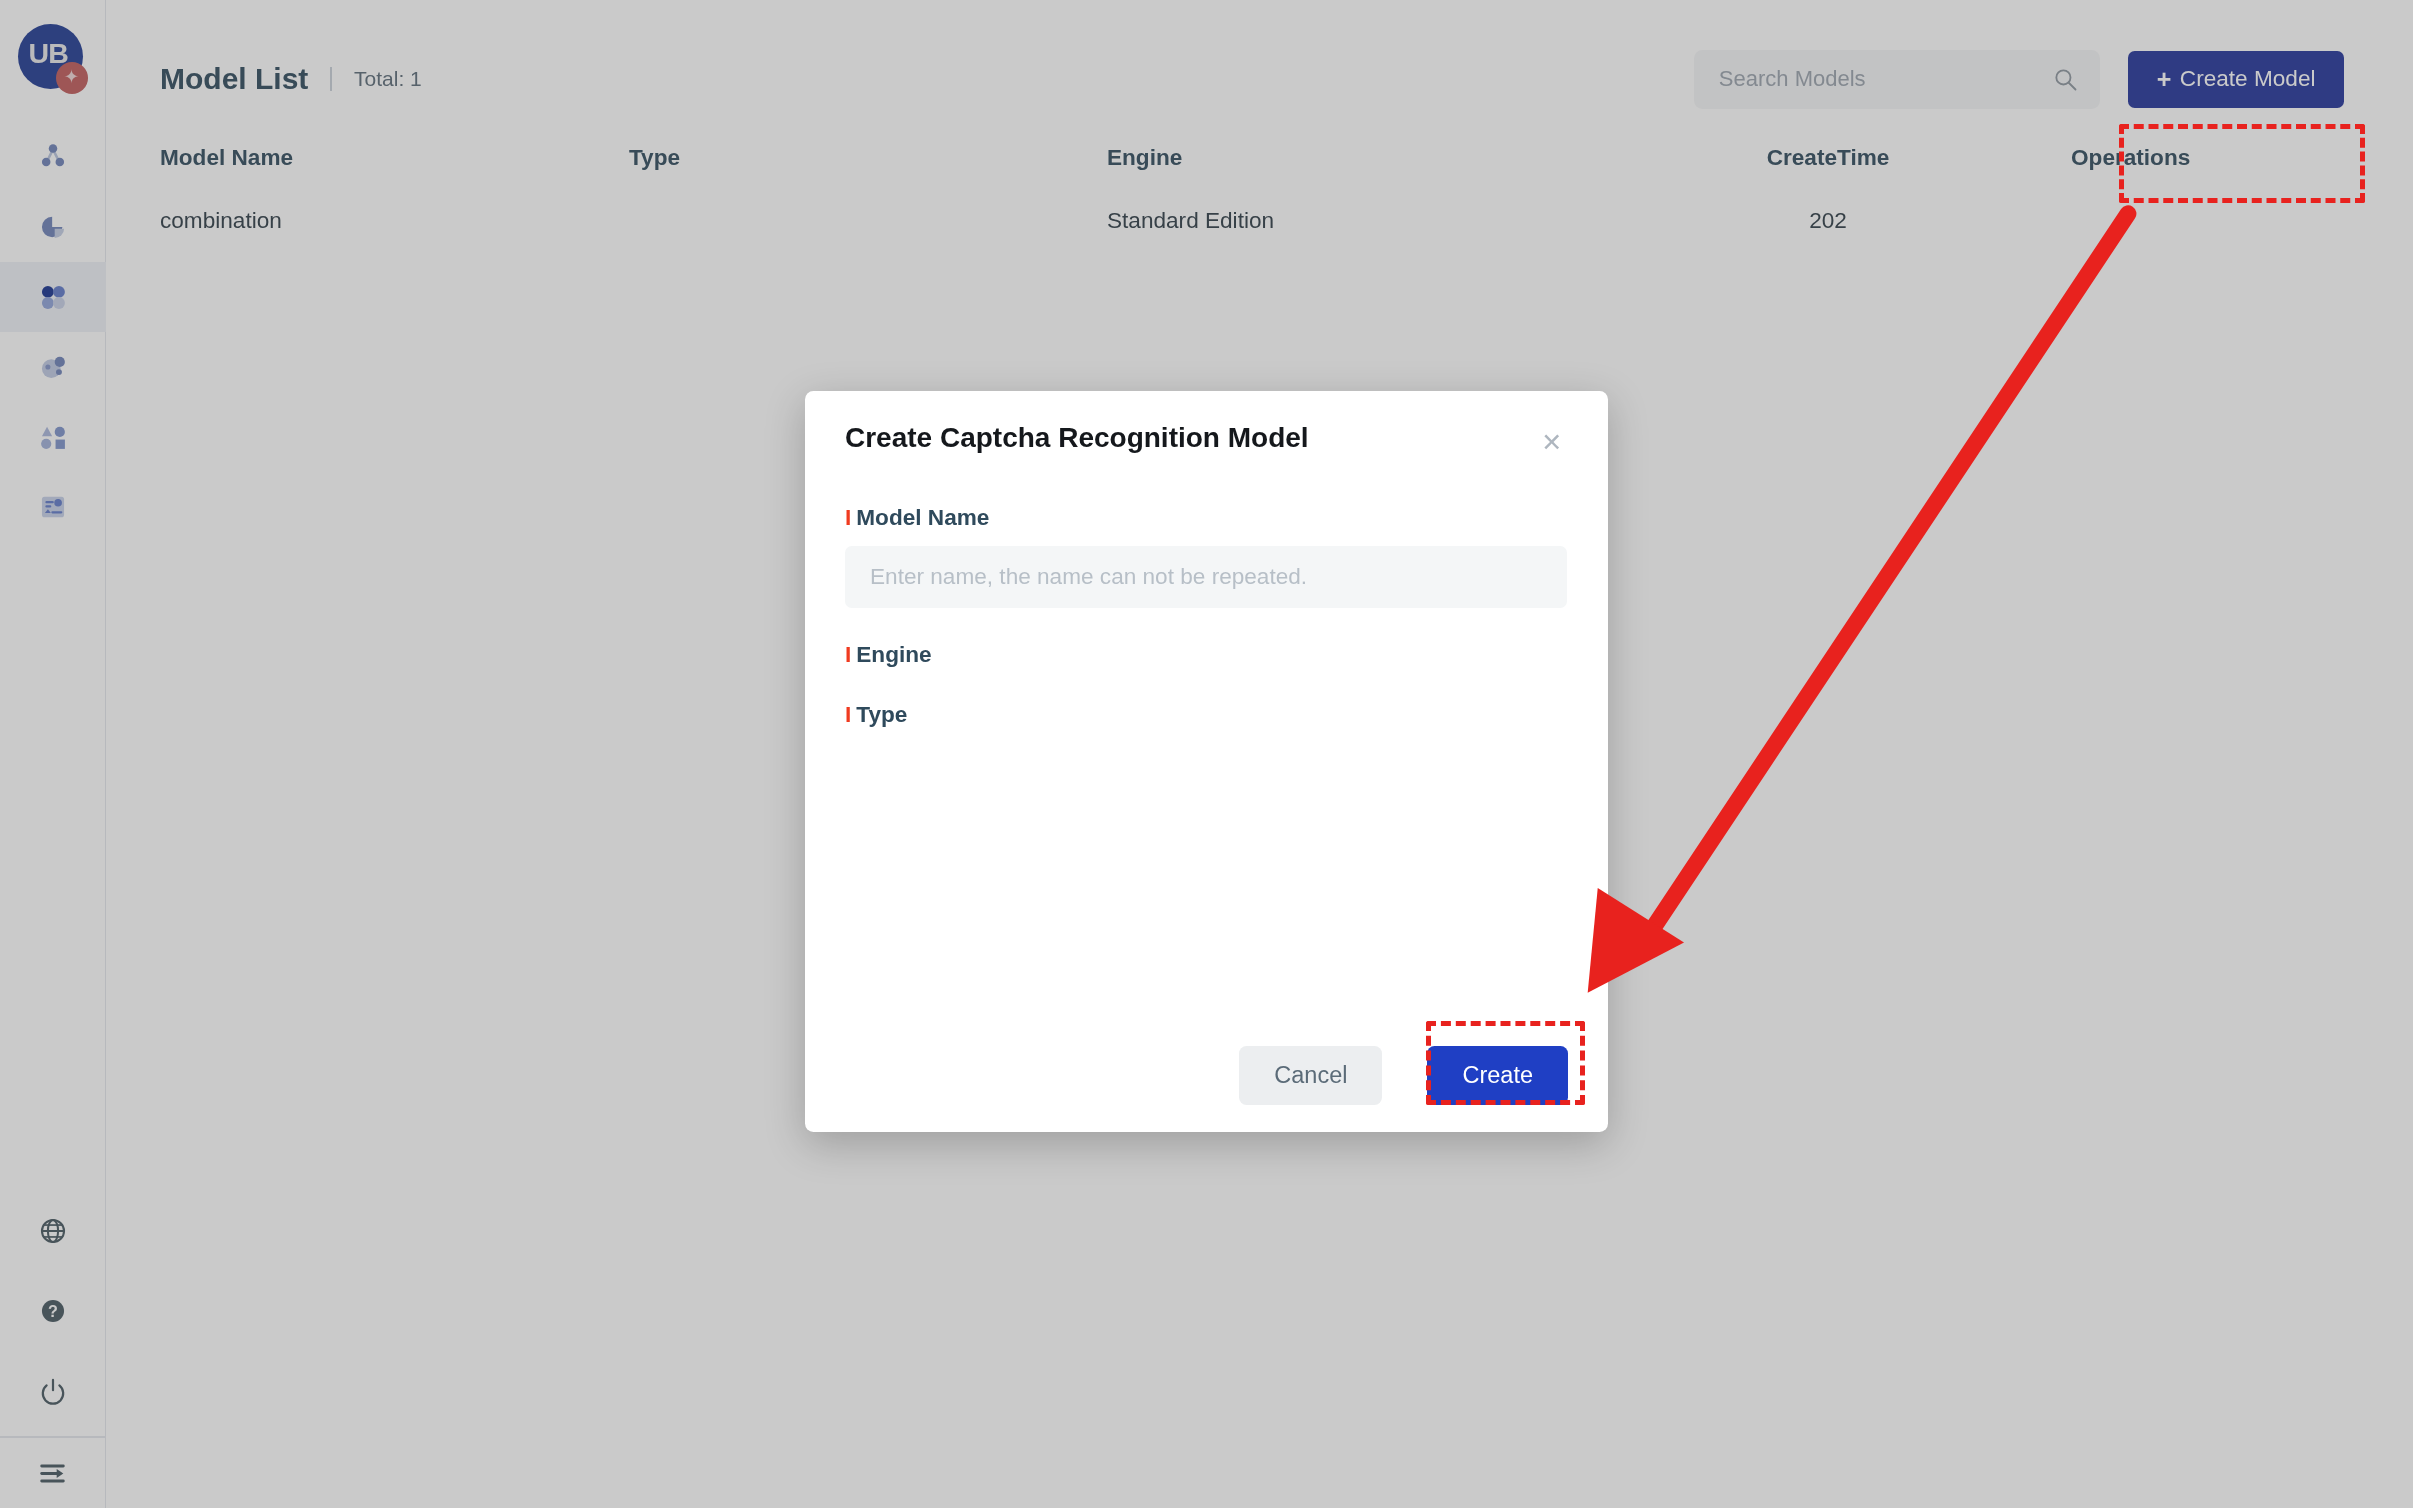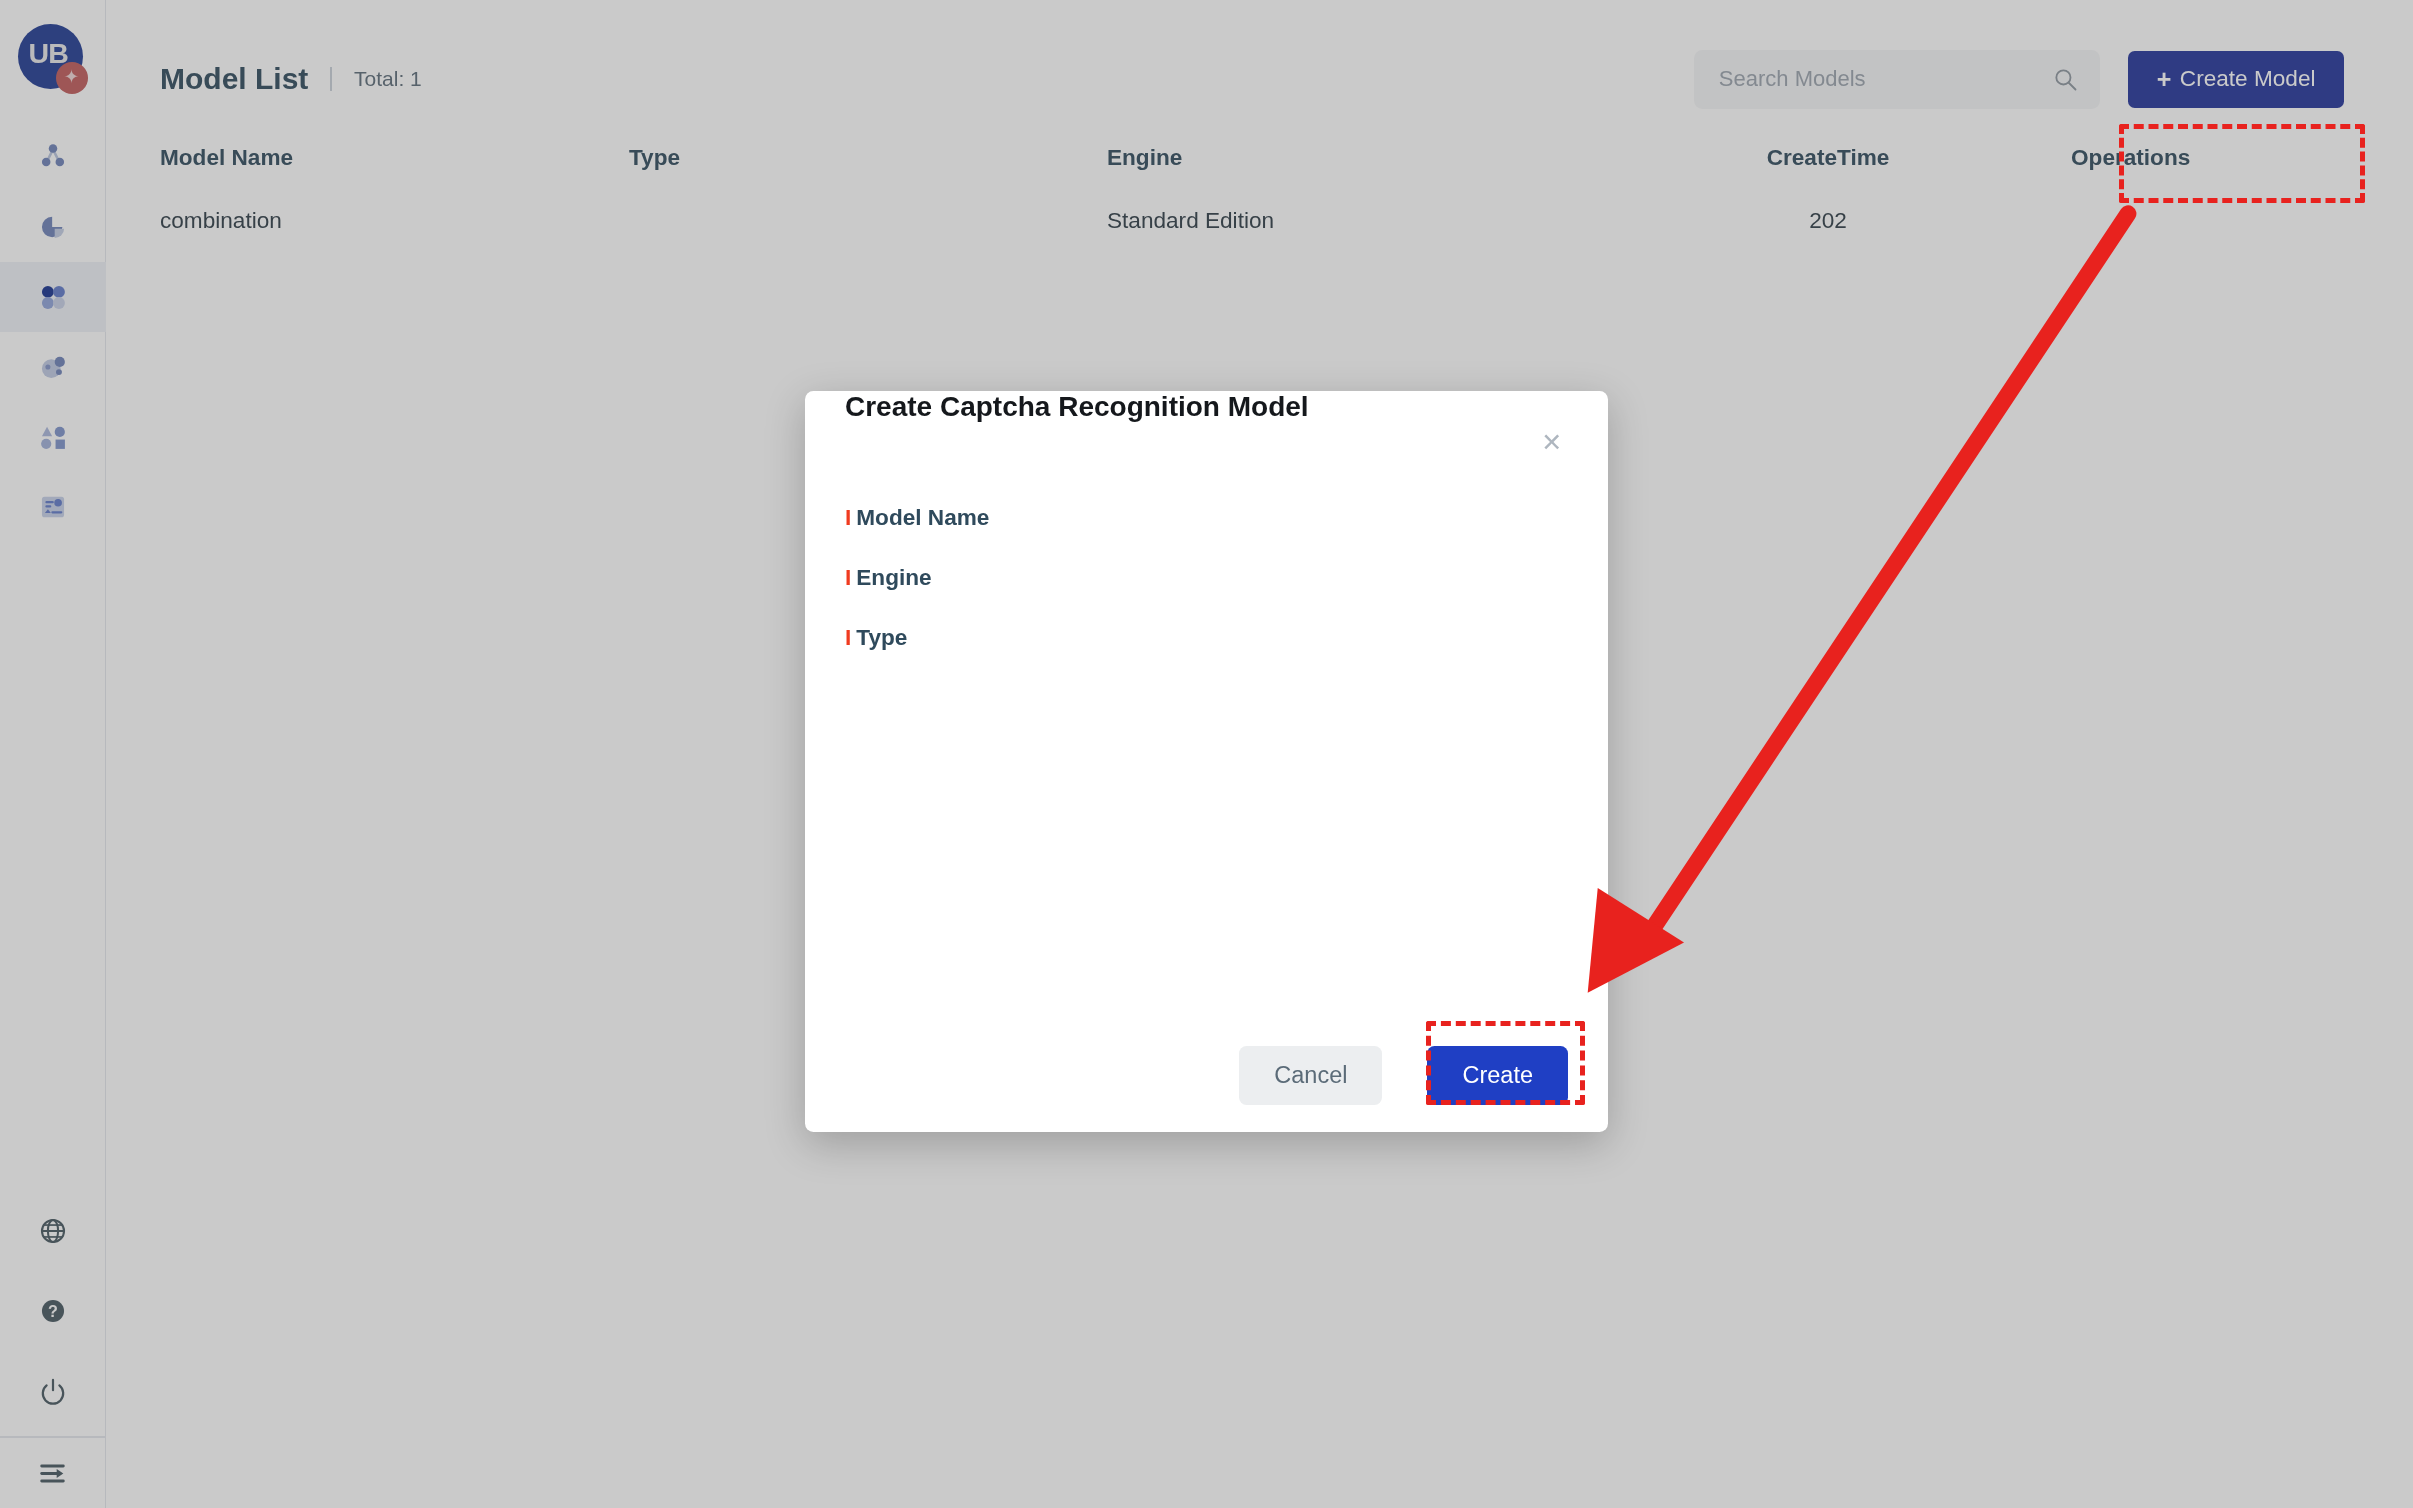--- a/index.html
+++ b/index.html
@@ -159,21 +159,21 @@
     position: absolute;
     left: 805px; top: 391px;
     width: 803px; height: 741px;
     background: #ffffff;
     border-radius: 8.4px;
     box-shadow: 0 11.7px 40px rgba(0,0,0,0.22);
     z-index: 30;
   }
   .modal-header {
     height: 94px;
-    display: flex; 
+    display: flex; align-items: center;
     padding: 0 47px 0 40px;
     position: relative;
   }
   .modal-title { font-size: 28px; font-weight: bold; color: #15181c; }
   .modal-close {
     position: absolute; right: 42px; top: 37px;
     width: 28.5px; height: 28.5px; cursor: pointer;
     color: #aeb6bf; font-size: 25px; line-height: 28.5px; text-align: center;
   }
   .modal-body { padding: 20px 40px 0 40px; }
@@ -396,20 +396,23 @@
       <div class="modal-close">✕</div>
     </div>
 
     <div class="modal-body">
 
       <div class="field">
         <div class="field-label">
           <span class="req-mark">I</span>
           <span>Model Name</span>
         </div>
+        <div class="field-input">
+          <input type="text" placeholder="Enter name, the name can not be repeated." style="">
+        </div>
       </div>
 
       <div class="field">
         <div class="field-label">
           <span class="req-mark">I</span>
           <span>Engine</span>
         </div>
       </div>
 
       <div class="field">

